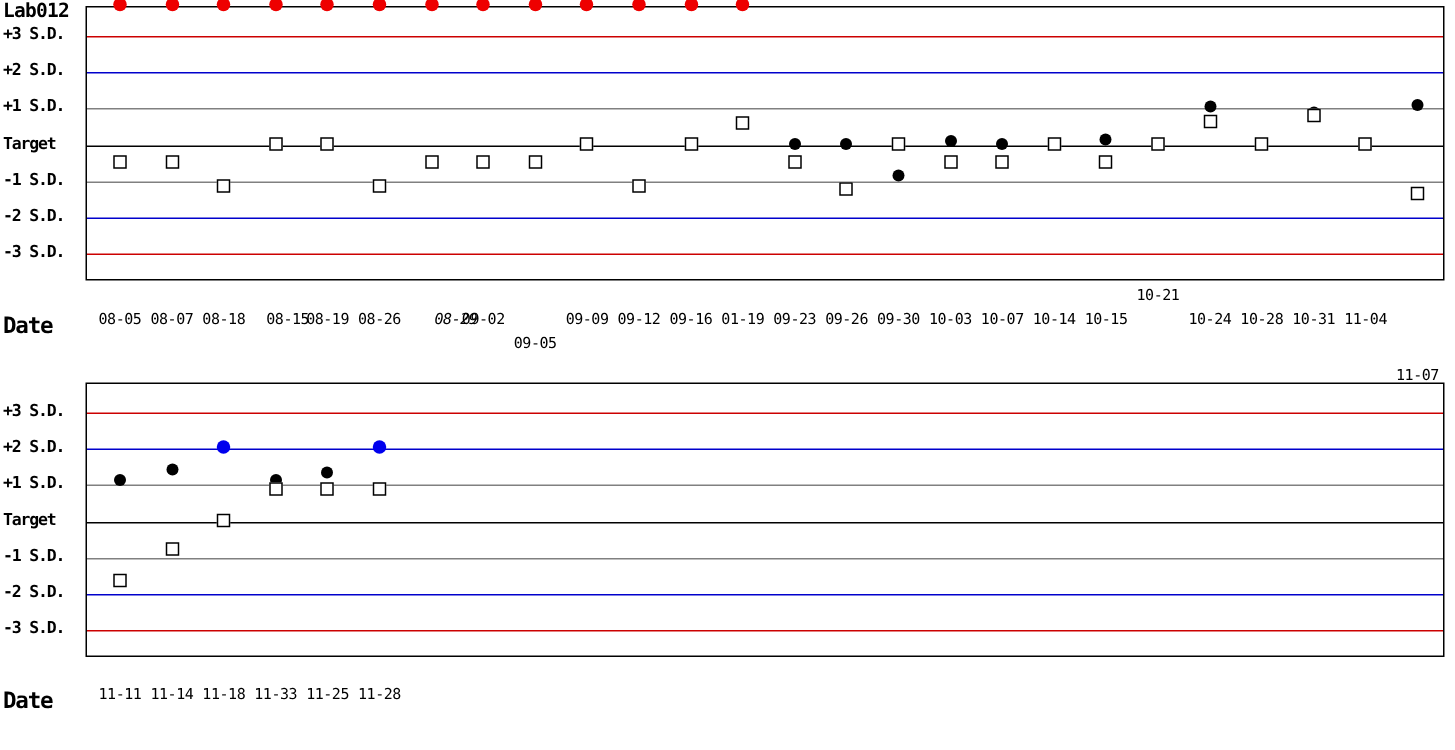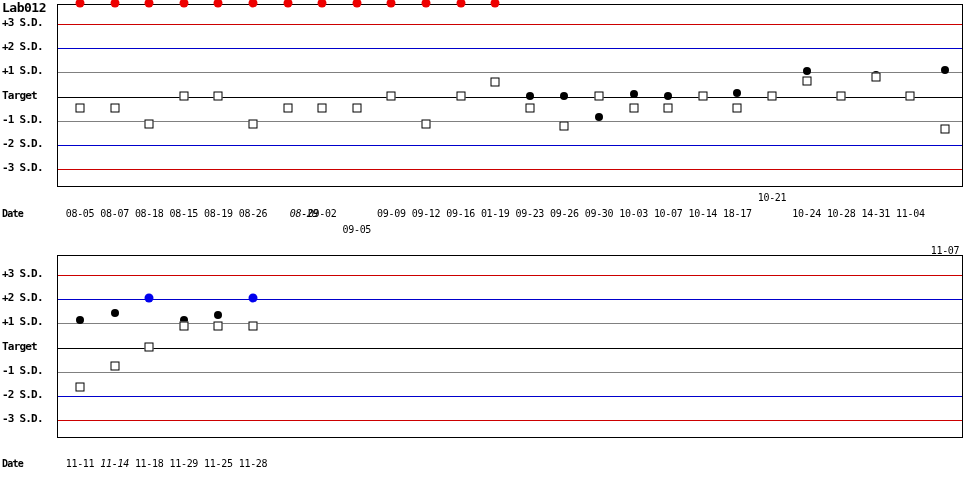--- a/index.html
+++ b/index.html
@@ -60,21 +60,21 @@
     font-weight: bold;
     color: #000;
     letter-spacing: -0.8px;
     white-space: nowrap;
     line-height: 11px;
   }
 
   .date-word {
     position: absolute;
     left: 2px;
-    font-size: 10px;
+    font-size: 15px;
     font-weight: bold;
     color: #000;
     letter-spacing: -0.8px;
     white-space: nowrap;
   }
 
   .tick-label {
     position: absolute;
     font-size: 10px;
     color: #000;
@@ -185,41 +185,41 @@
       <div class="marker m-square-open" style="left: 841.2px; top: 95.5px;"></div>
       <div class="marker m-square-open" style="left: 875.8px; top: 77.4408px;"></div>
       <div class="marker m-square-open" style="left: 910.4px; top: 95.5px;"></div>
       <div class="marker m-square-open" style="left: 945px; top: 129.211px;"></div>
     </div>
   <div class="date-word" id="dateword-top" style="top: 208px;">Date</div>
   <div id="ticks-top">
       <div class="tick-label" style="left: 80px; top: 208px;">08-05</div>
       <div class="tick-label" style="left: 114.6px; top: 208px;">08-07</div>
       <div class="tick-label" style="left: 149.2px; top: 208px;">08-18</div>
-      <div class="tick-label" style="left: 183.8px; top: 208px;">08-15</div>
+      <div class="tick-label" style="left: 183.8px; top: 208px; padding-left: 16px;">08-15</div>
       <div class="tick-label" style="left: 218.4px; top: 208px;">08-19</div>
       <div class="tick-label" style="left: 253px; top: 208px;">08-26</div>
       <div class="tick-label" style="left: 304px; top: 208px; font-style: italic;">08-29</div>
       <div class="tick-label" style="left: 322.2px; top: 208px;">09-02</div>
       <div class="tick-label" style="left: 356.8px; top: 224px;">09-05</div>
       <div class="tick-label" style="left: 391.4px; top: 208px;">09-09</div>
       <div class="tick-label" style="left: 426px; top: 208px;">09-12</div>
       <div class="tick-label" style="left: 460.6px; top: 208px;">09-16</div>
       <div class="tick-label" style="left: 495.2px; top: 208px;">01-19</div>
       <div class="tick-label" style="left: 529.8px; top: 208px;">09-23</div>
       <div class="tick-label" style="left: 564.4px; top: 208px;">09-26</div>
       <div class="tick-label" style="left: 599px; top: 208px;">09-30</div>
       <div class="tick-label" style="left: 633.6px; top: 208px;">10-03</div>
       <div class="tick-label" style="left: 668.2px; top: 208px;">10-07</div>
       <div class="tick-label" style="left: 702.8px; top: 208px;">10-14</div>
-      <div class="tick-label" style="left: 737.4px; top: 208px;">18-17</div>
+      <div class="tick-label" style="left: 737.4px; top: 208px;">10-15</div>
       <div class="tick-label" style="left: 772px; top: 192px;">10-21</div>
       <div class="tick-label" style="left: 806.6px; top: 208px;">10-24</div>
       <div class="tick-label" style="left: 841.2px; top: 208px;">10-28</div>
-      <div class="tick-label" style="left: 875.8px; top: 208px;">14-31</div>
+      <div class="tick-label" style="left: 875.8px; top: 208px;">10-31</div>
       <div class="tick-label" style="left: 910.4px; top: 208px;">11-04</div>
       <div class="tick-label" style="left: 945px; top: 208px; margin-top: 37px;">11-07</div>
     </div>
 </div>
 
 <div class="panel" id="panel-bottom">
   <div class="plot-frame" id="frame-bottom" style="left: 57px; top: 5px; width: 906px; height: 183px;">
       <div class="gridline gl-red" style="top: 19.2632px;"></div>
       <div class="gridline gl-blue" style="top: 43.3421px;"></div>
       <div class="gridline gl-gray" style="top: 67.4211px;"></div>
@@ -247,19 +247,19 @@
       <div class="marker m-square-open" style="left: 80px; top: 137.434px;"></div>
       <div class="marker m-square-open" style="left: 114.6px; top: 115.763px;"></div>
       <div class="marker m-square-open" style="left: 149.2px; top: 96.5px;"></div>
       <div class="marker m-square-open" style="left: 183.8px; top: 76.0329px;"></div>
       <div class="marker m-square-open" style="left: 218.4px; top: 76.0329px;"></div>
       <div class="marker m-square-open" style="left: 253px; top: 76.0329px;"></div>
     </div>
   <div class="date-word" id="dateword-bottom" style="top: 208px;">Date</div>
   <div id="ticks-bottom">
       <div class="tick-label" style="left: 80px; top: 208px;">11-11</div>
-      <div class="tick-label" style="left: 114.6px; top: 208px; font-style: italic;">11-14</div>
+      <div class="tick-label" style="left: 114.6px; top: 208px;">11-14</div>
       <div class="tick-label" style="left: 149.2px; top: 208px; text-align: right;">11-18</div>
-      <div class="tick-label" style="left: 183.8px; top: 208px;">11-29</div>
+      <div class="tick-label" style="left: 183.8px; top: 208px;">11-33</div>
       <div class="tick-label" style="left: 218.4px; top: 208px;">11-25</div>
       <div class="tick-label" style="left: 253px; top: 208px;">11-28</div>
     </div>
 </div>
 
 </body></html>

